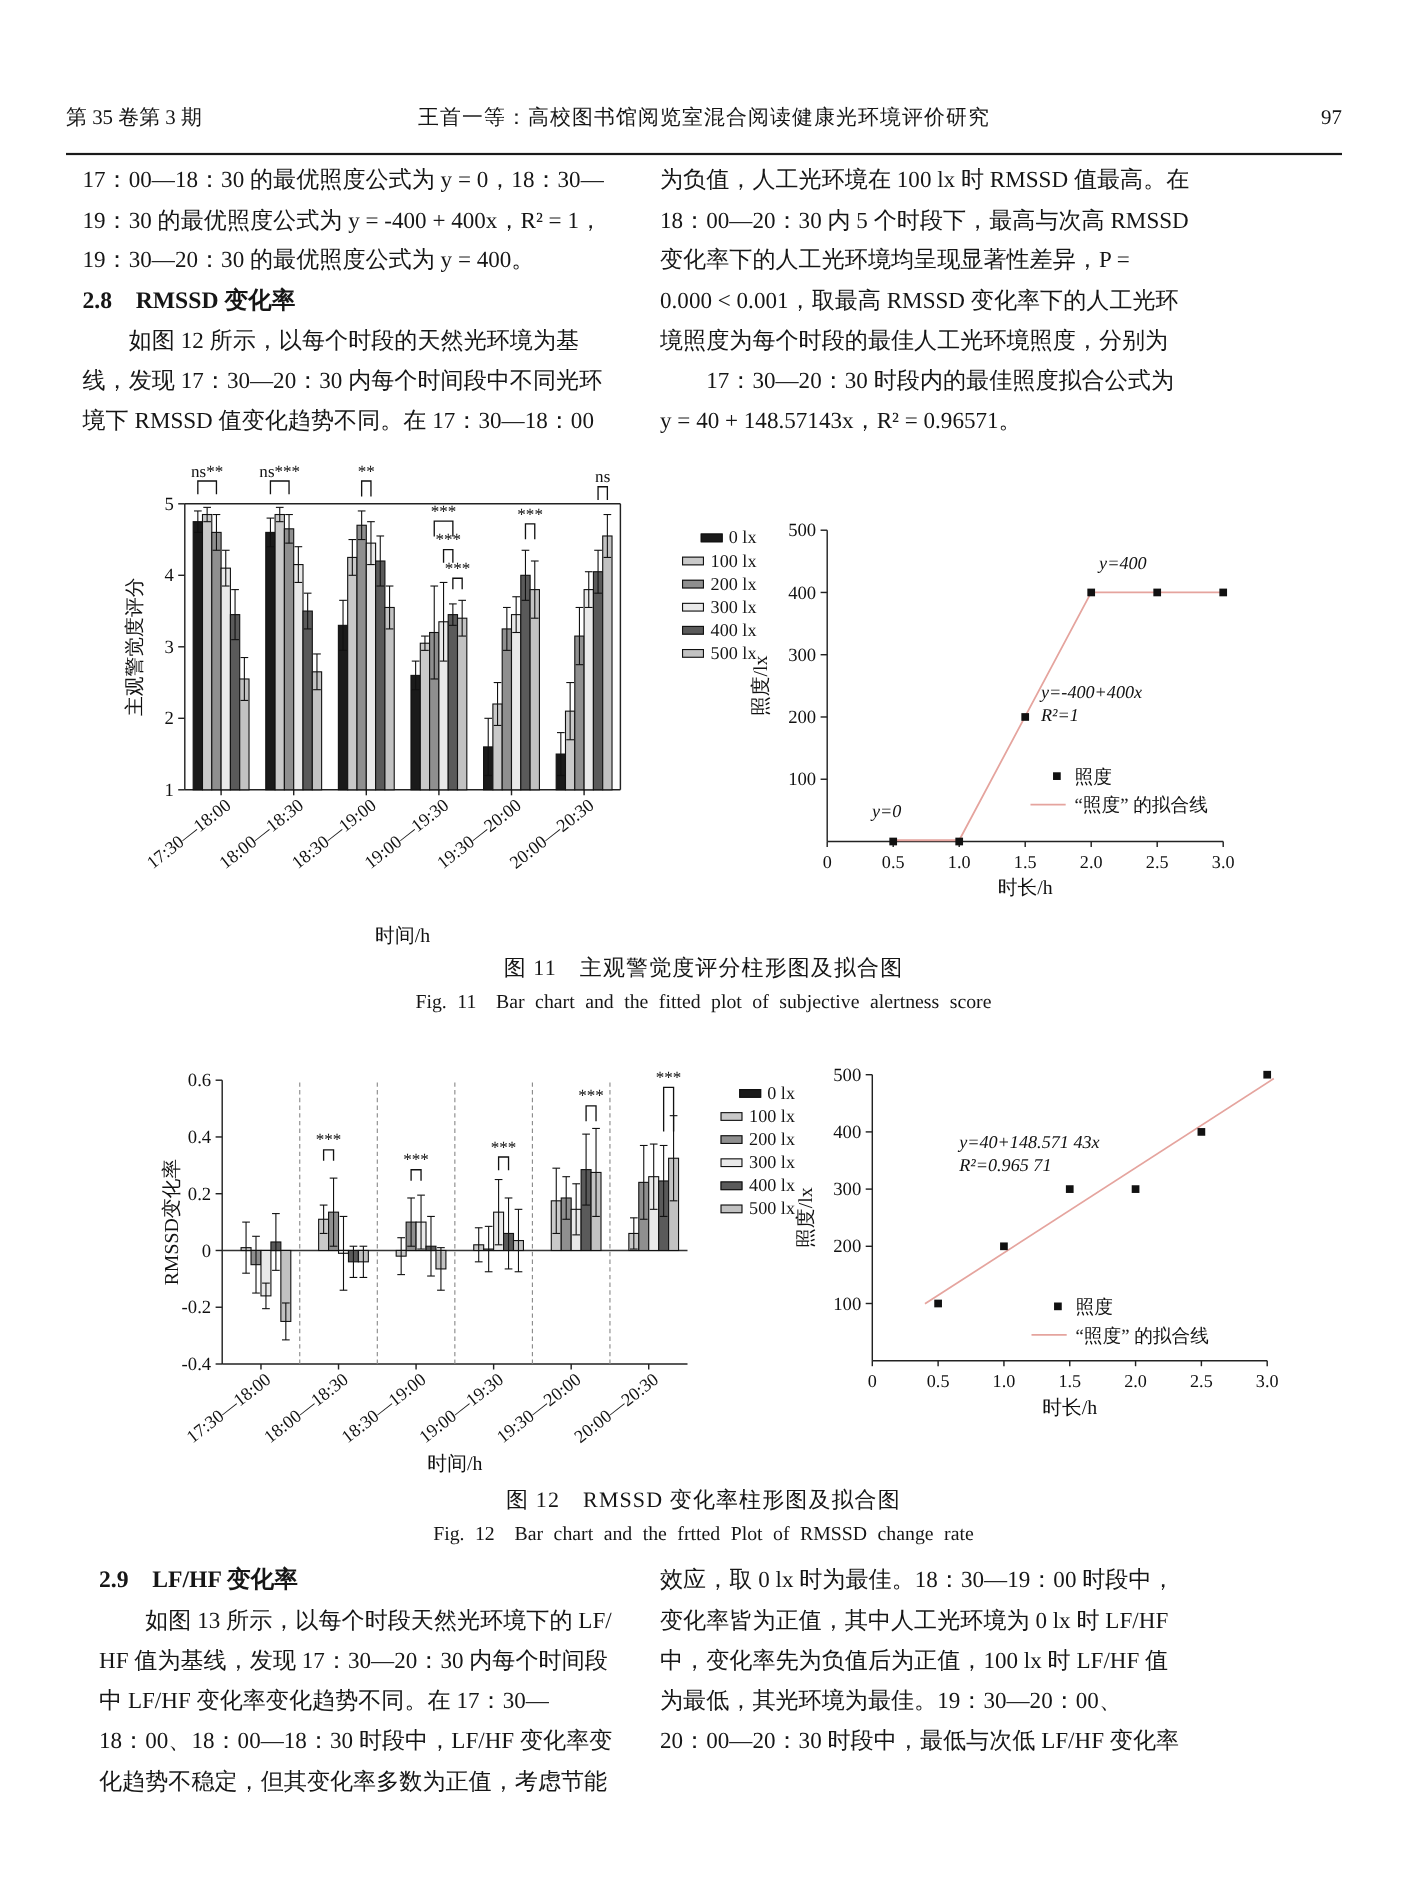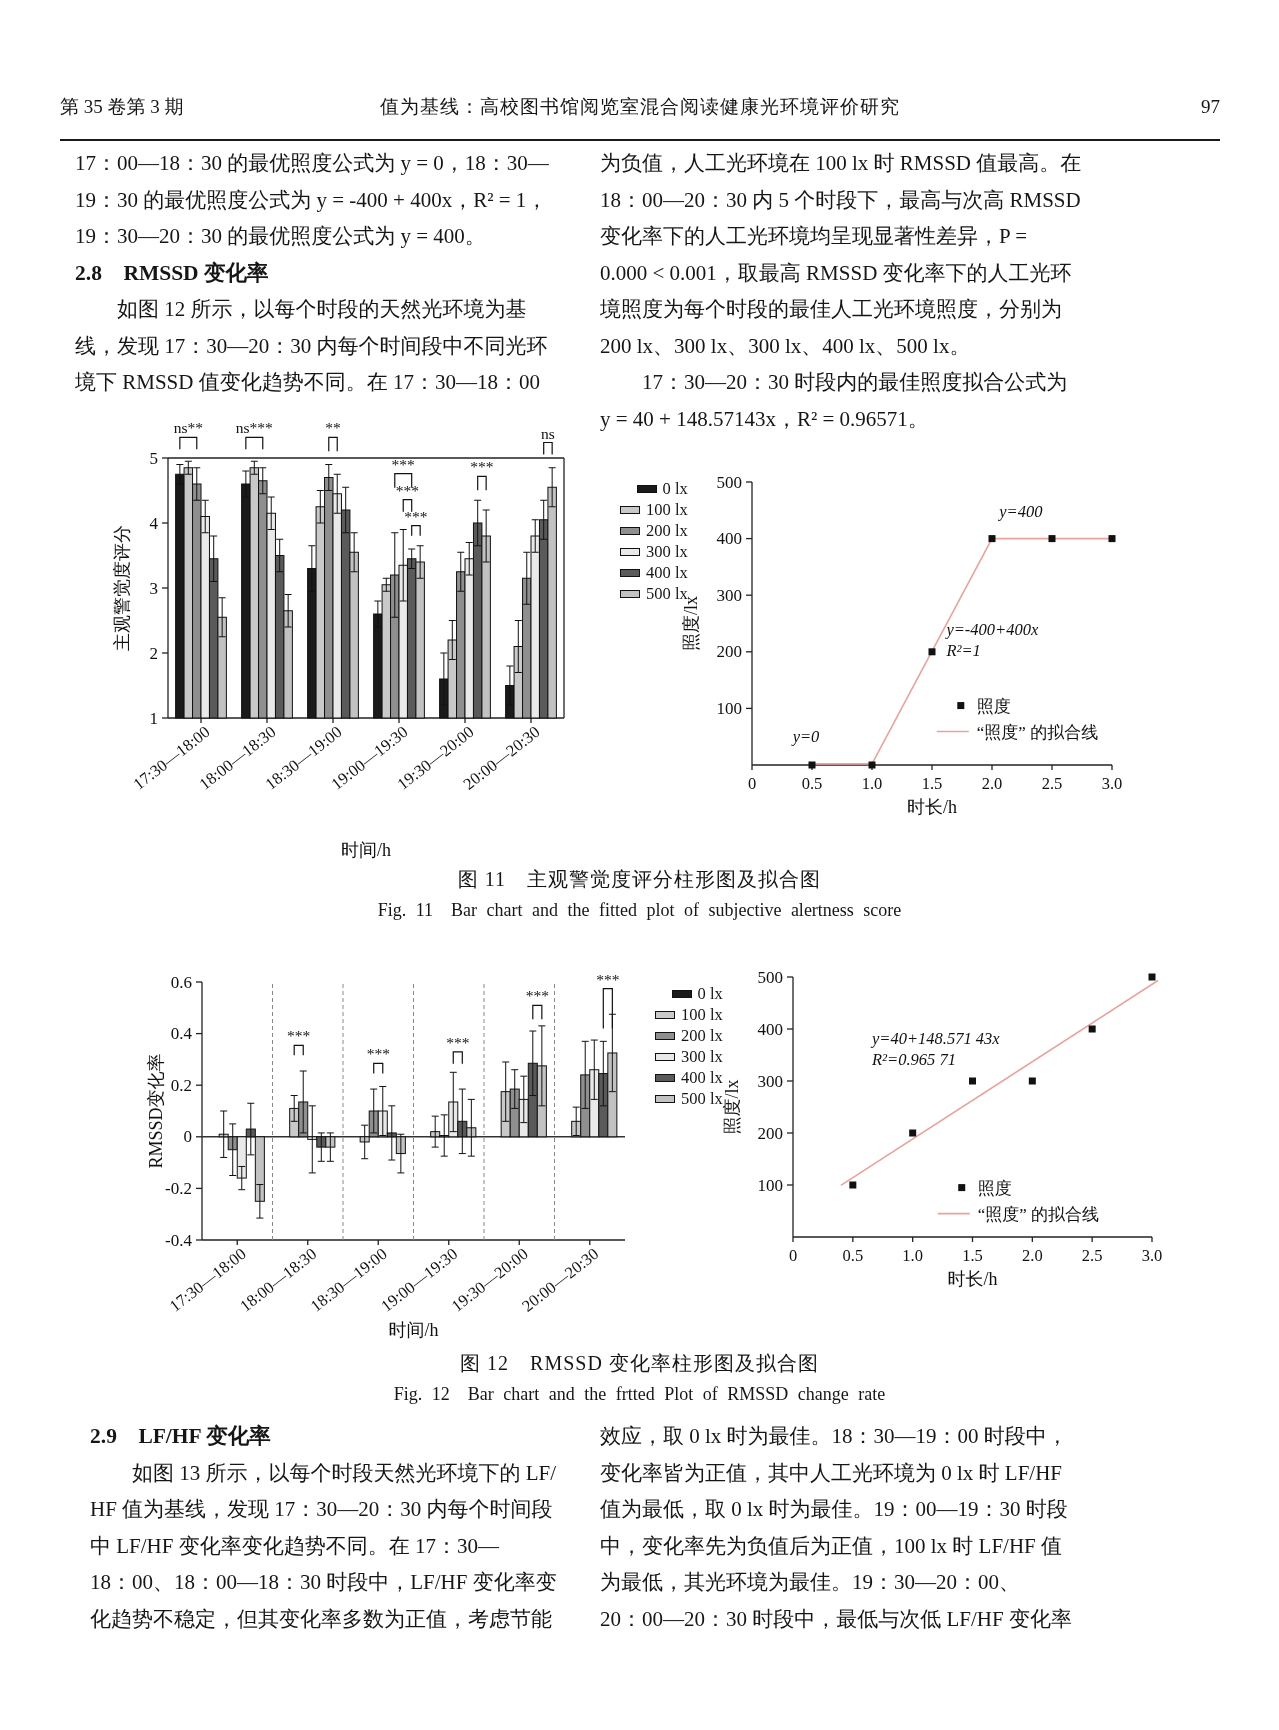--- a/index.html
+++ b/index.html
@@ -29,42 +29,41 @@
   .legend-swatch{display:inline-block;width:20px;height:8px;border:1.4px solid #111;margin-right:6px;box-sizing:border-box;}
   .legend-label{font-size:16.5px;white-space:nowrap;}
 </style>
 </head>
 <body>
 
 <div class="page">
 
   <div class="header">
     <span class="hleft">第 35 卷第 3 期</span>
-    <span class="hcenter">值为基线：高校图书馆阅览室混合阅读健康光环境评价研究</span>
+    <span class="hcenter">王首一等：高校图书馆阅览室混合阅读健康光环境评价研究</span>
     <span class="hright">97</span>
   </div>
   <div class="header-rule"></div>
 
   <div class="col" style="left:75px;top:145px;width:505px;">
     <div class="line">17：00—18：30 的最优照度公式为 y = 0，18：30—</div>
     <div class="line">19：30 的最优照度公式为 y = -400 + 400x，R² = 1，</div>
     <div class="line">19：30—20：30 的最优照度公式为 y = 400。</div>
     <div class="line heading">2.8　RMSSD 变化率</div>
     <div class="line">　　如图 12 所示，以每个时段的天然光环境为基</div>
     <div class="line">线，发现 17：30—20：30 内每个时间段中不同光环</div>
     <div class="line">境下 RMSSD 值变化趋势不同。在 17：30—18：00</div>
   </div>
 
   <div class="col" style="left:600px;top:145px;width:560px;">
     <div class="line">为负值，人工光环境在 100 lx 时 RMSSD 值最高。在</div>
     <div class="line">18：00—20：30 内 5 个时段下，最高与次高 RMSSD</div>
     <div class="line">变化率下的人工光环境均呈现显著性差异，P =</div>
     <div class="line">0.000 &lt; 0.001，取最高 RMSSD 变化率下的人工光环</div>
     <div class="line">境照度为每个时段的最佳人工光环境照度，分别为</div>
-    <div class="line">200 lx、300 lx、300 lx、400 lx、500 lx。</div>
     <div class="line">　　17：30—20：30 时段内的最佳照度拟合公式为</div>
     <div class="line">y = 40 + 148.57143x，R² = 0.96571。</div>
   </div>
 
   <svg class="chart" width="458" height="452" style="left:112px;top:416px;">
       <line x1="56" y1="302" x2="56" y2="42" stroke="#222" stroke-width="1.3"></line>
       <line x1="56" y1="302" x2="452" y2="302" stroke="#222" stroke-width="1.3"></line>
       <line x1="56" y1="42" x2="452" y2="42" stroke="#222" stroke-width="1.3"></line>
       <line x1="452" y1="302" x2="452" y2="42" stroke="#222" stroke-width="1.3"></line>
       <line x1="56" x2="50" y1="302" y2="302" stroke="#222" stroke-width="1.3"></line>
@@ -571,19 +570,18 @@
     <div class="line">　　如图 13 所示，以每个时段天然光环境下的 LF/</div>
     <div class="line">HF 值为基线，发现 17：30—20：30 内每个时间段</div>
     <div class="line">中 LF/HF 变化率变化趋势不同。在 17：30—</div>
     <div class="line">18：00、18：00—18：30 时段中，LF/HF 变化率变</div>
     <div class="line">化趋势不稳定，但其变化率多数为正值，考虑节能</div>
   </div>
 
   <div class="col" style="left:600px;top:1418px;width:560px;">
     <div class="line">效应，取 0 lx 时为最佳。18：30—19：00 时段中，</div>
     <div class="line">变化率皆为正值，其中人工光环境为 0 lx 时 LF/HF</div>
-    <div class="line">值为最低，取 0 lx 时为最佳。19：00—19：30 时段</div>
     <div class="line">中，变化率先为负值后为正值，100 lx 时 LF/HF 值</div>
     <div class="line">为最低，其光环境为最佳。19：30—20：00、</div>
     <div class="line">20：00—20：30 时段中，最低与次低 LF/HF 变化率</div>
   </div>
 
 </div>
 
 </body></html>

